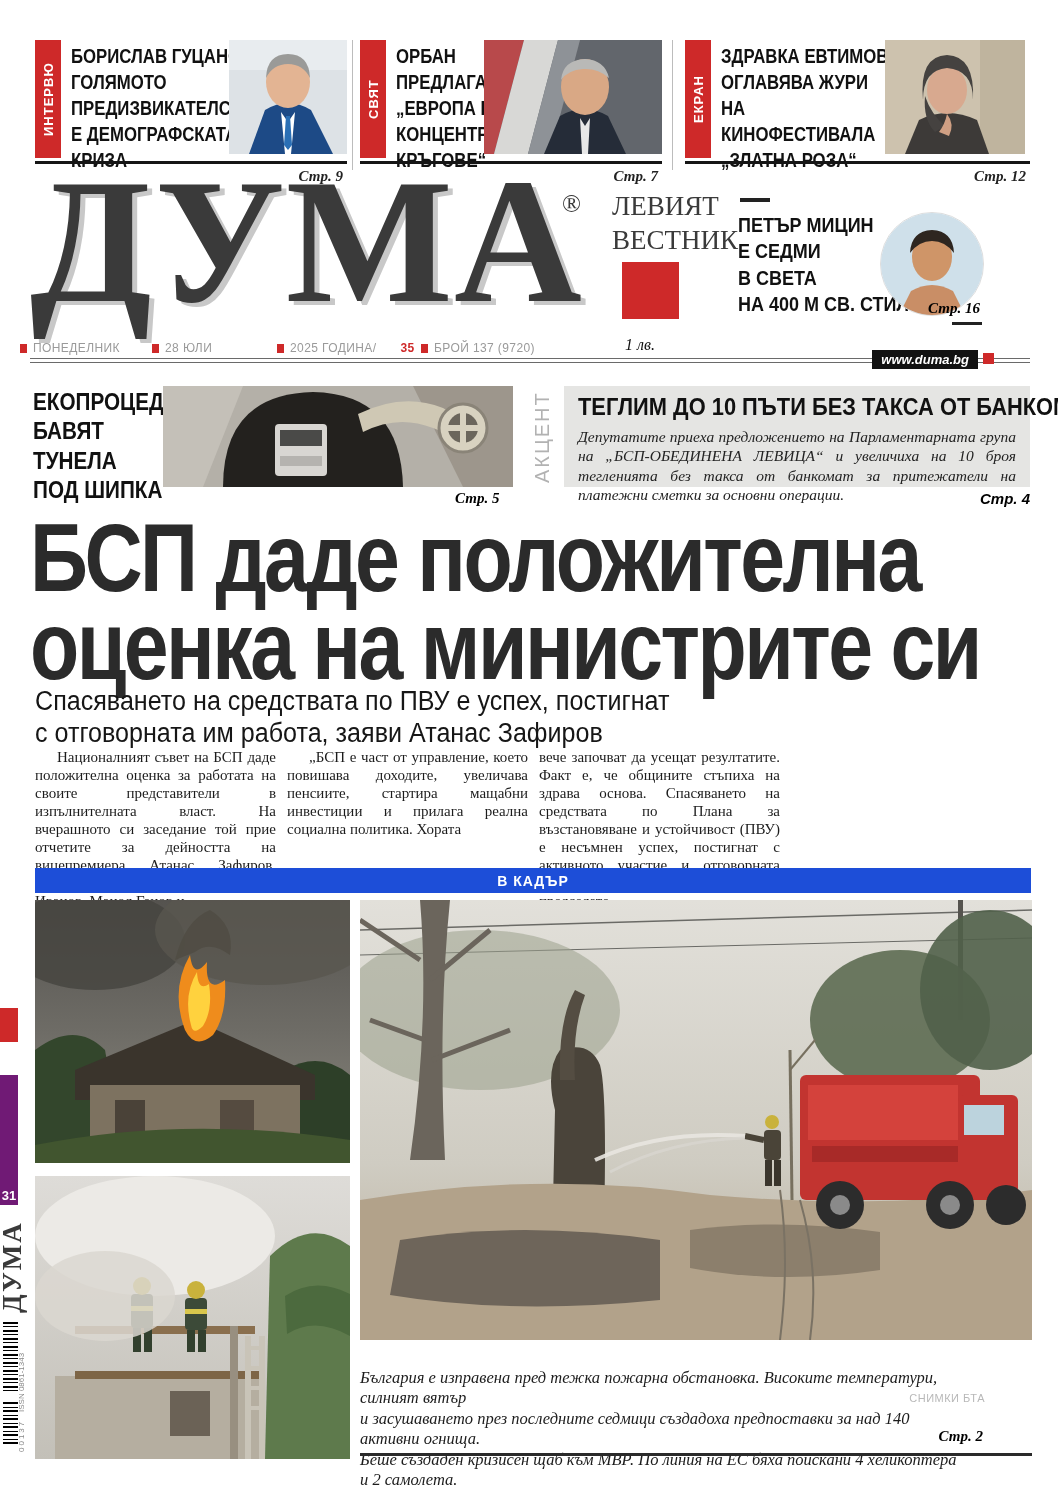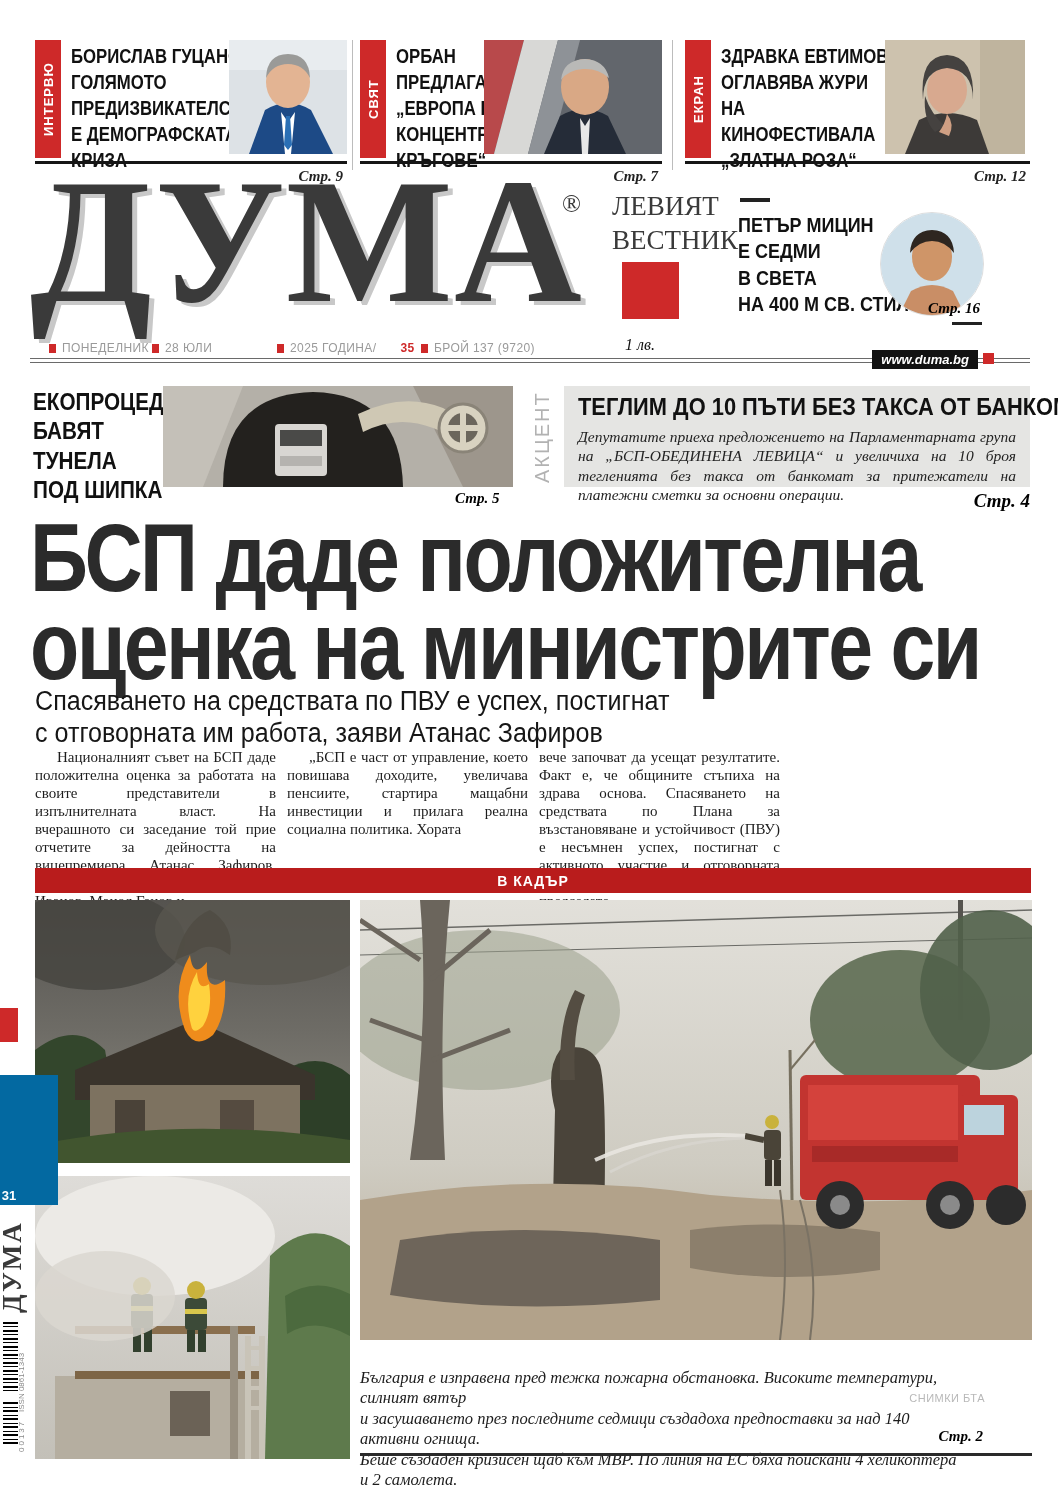--- a/index.html
+++ b/index.html
@@ -47,47 +47,47 @@
   .tunnel-title{position:absolute;left:33px;top:388px;font-weight:bold;font-size:23px;line-height:1.28;color:#111;
                 transform:scaleX(0.9);transform-origin:left top;width:180px;}
   .tunnel-photo{position:absolute;left:163px;top:386px;width:350px;height:101px;overflow:hidden;}
   .tunnel-page{position:absolute;left:455px;top:490px;font-family:"Liberation Serif",serif;font-style:italic;font-weight:bold;font-size:15px;}
   .accent-label{position:absolute;left:530px;top:388px;height:98px;width:24px;display:flex;align-items:center;justify-content:center;
                 writing-mode:vertical-rl;transform:rotate(180deg);color:#b2b2b2;font-size:20px;letter-spacing:2px;}
   .accent-box{position:absolute;left:564px;top:386px;width:466px;height:101px;background:#e5e5e3;padding:8px 14px;box-sizing:border-box;}
   .accent-title{font-weight:bold;font-size:23.5px;color:#111;transform:scaleX(0.93);transform-origin:left top;white-space:nowrap;}
   .accent-text{margin-top:6px;font-family:"Liberation Serif",serif;font-style:italic;font-size:15.5px;line-height:1.25;
                text-align:justify;color:#222;}
-  .accent-page{position:absolute;right:28px;top:490px;font-family:Liberation Serif, serif;font-style:italic;font-weight:bold;font-size:19px;}
+  .accent-page{position:absolute;right:28px;top:490px;font-family:Liberation Sans, sans-serif;font-style:italic;font-weight:bold;font-size:15px;}
 
   
   .headline{position:absolute;left:30px;top:514px;font-weight:bold;color:#2b2b2b;font-size:96px;line-height:0.92;
             letter-spacing:-3px;transform:scaleX(0.84);transform-origin:left top;white-space:nowrap;}
   .subhead{position:absolute;left:35px;top:686px;font-size:27px;line-height:1.18;color:#161616;
            transform:scaleX(0.93);transform-origin:left top;}
   .cols{position:absolute;left:35px;top:748px;width:996px;display:flex;gap:11px;}
   .col{width:241px;font-family:"Liberation Serif",serif;font-size:15px;line-height:1.2;text-align:justify;color:#1c1c1c;}
   .col p{margin:0;}
   .col p.ind{text-indent:22px;}
   .lead-page{text-align:right;font-style:italic;font-weight:bold;margin-top:10px !important;}
 
   
-  .kader-bar{position:absolute;left:35px;top:868px;width:996px;height:25px;background:#b91c1c;color:#fff;
+  .kader-bar{position:absolute;left:35px;top:868px;width:996px;height:25px;background:#1d4ed8;color:#fff;
              display:flex;align-items:center;justify-content:center;font-weight:bold;font-size:14px;letter-spacing:1px;}
   .ph{position:absolute;overflow:hidden;background:#ccc;}
   .credit{position:absolute;right:73px;top:1344px;font-size:11px;color:#b8b8b8;letter-spacing:0.5px;margin-top:48px;}
   .caption{position:absolute;left:360px;top:1368px;width:604px;font-family:"Liberation Serif",serif;font-style:italic;
            font-size:16.5px;line-height:1.24;color:#1c1c1c;}
   .caption-page{position:absolute;right:75px;top:1428px;font-family:"Liberation Serif",serif;font-style:italic;
                 font-weight:bold;font-size:15px;}
   .bottom-rule{position:absolute;left:360px;right:26px;top:1453px;height:3px;background:#2a2a2a;}
 
   
   .spine-red{position:absolute;left:0;top:1008px;width:18px;height:34px;background:#ce2929;}
-  .spine-green{position:absolute;left:0;top:1075px;width:18px;height:130px;background:#0369a1;padding-left:40px;}
+  .spine-green{position:absolute;left:0;top:1075px;width:18px;height:130px;background:#701a75;}
   .spine-green span{position:absolute;left:0;bottom:2px;width:18px;text-align:center;color:#fff;font-weight:bold;font-size:13px;}
   .spine-logo{position:absolute;left:-3px;top:1213px;height:100px;writing-mode:vertical-rl;transform:rotate(180deg);
               font-family:"Liberation Serif",serif;font-weight:bold;font-size:27px;color:#3a3a3a;letter-spacing:2px;}
   .barcode{position:absolute;left:3px;top:1322px;width:15px;height:72px;
            background:repeating-linear-gradient(180deg,#000 0 2px,#fff 2px 4px,#000 4px 5px,#fff 5px 8px);}
   .barcode2{position:absolute;left:3px;top:1402px;width:15px;height:42px;
            background:repeating-linear-gradient(180deg,#000 0 2px,#fff 2px 5px,#000 5px 6px,#fff 6px 8px);}
   .issn{position:absolute;left:17px;top:1322px;height:90px;writing-mode:vertical-rl;transform:rotate(180deg);
         font-size:8px;color:#8a8a8a;}
   .bnum{position:absolute;left:17px;top:1402px;height:50px;writing-mode:vertical-rl;transform:rotate(180deg);
@@ -187,21 +187,21 @@
     <svg width="102" height="102" viewBox="0 0 102 102">
       <rect width="102" height="102" fill="#cfe0ea"></rect>
       <path d="M18 102 L30 78 Q51 66 72 78 L84 102 Z" fill="#c98e66"></path>
       <ellipse cx="51" cy="44" rx="20" ry="24" fill="#cf9568"></ellipse>
       <path d="M29 40 Q30 18 51 17 Q72 18 73 40 Q64 28 51 28 Q38 28 29 40 Z" fill="#2e2620"></path>
     </svg>
   </div>
   <div class="sport-page">Стр. 16</div>
   <div class="sport-dash2"></div>
 
-  <div class="dl-item" style="left:49px;"><span class="sq"></span><span>ПОНЕДЕЛНИК</span></div>
+  <div class="dl-item" style="left:20px;"><span class="sq"></span><span>ПОНЕДЕЛНИК</span></div>
   <div class="dl-item" style="left:152px;"><span class="sq"></span><span>28 ЮЛИ</span></div>
   <div class="dl-item" style="left:277px;"><span class="sq"></span><span>2025 ГОДИНА/</span><span class="dl-red">35</span></div>
   <div class="dl-item" style="left:421px;"><span class="sq"></span><span>БРОЙ 137 (9720)</span></div>
   <div class="price">1 лв.</div>
   <div class="dl-rule"></div>
   <div class="site">www.duma.bg</div>
   <div class="site-sq"></div>
 
   <div class="tunnel-title preline">ЕКОПРОЦЕДУРИ
 БАВЯТ

